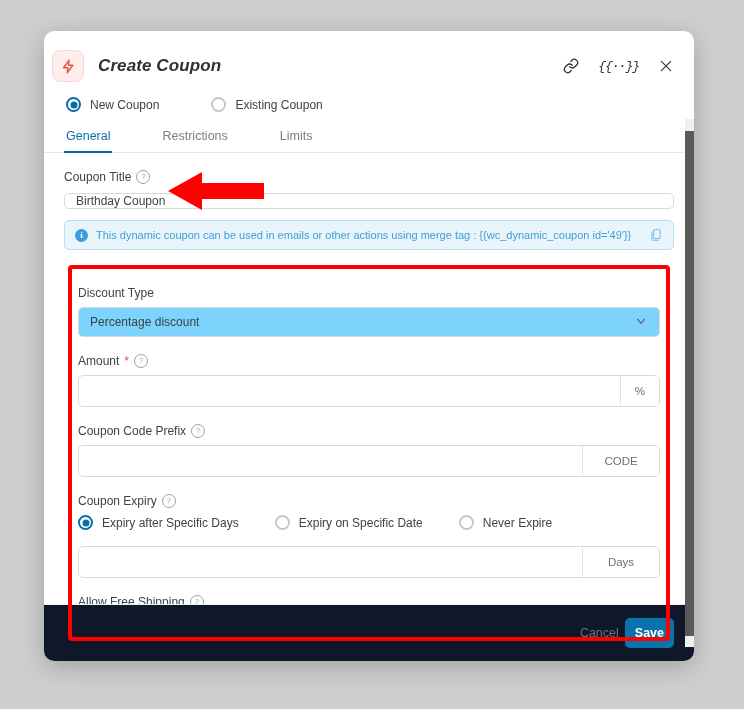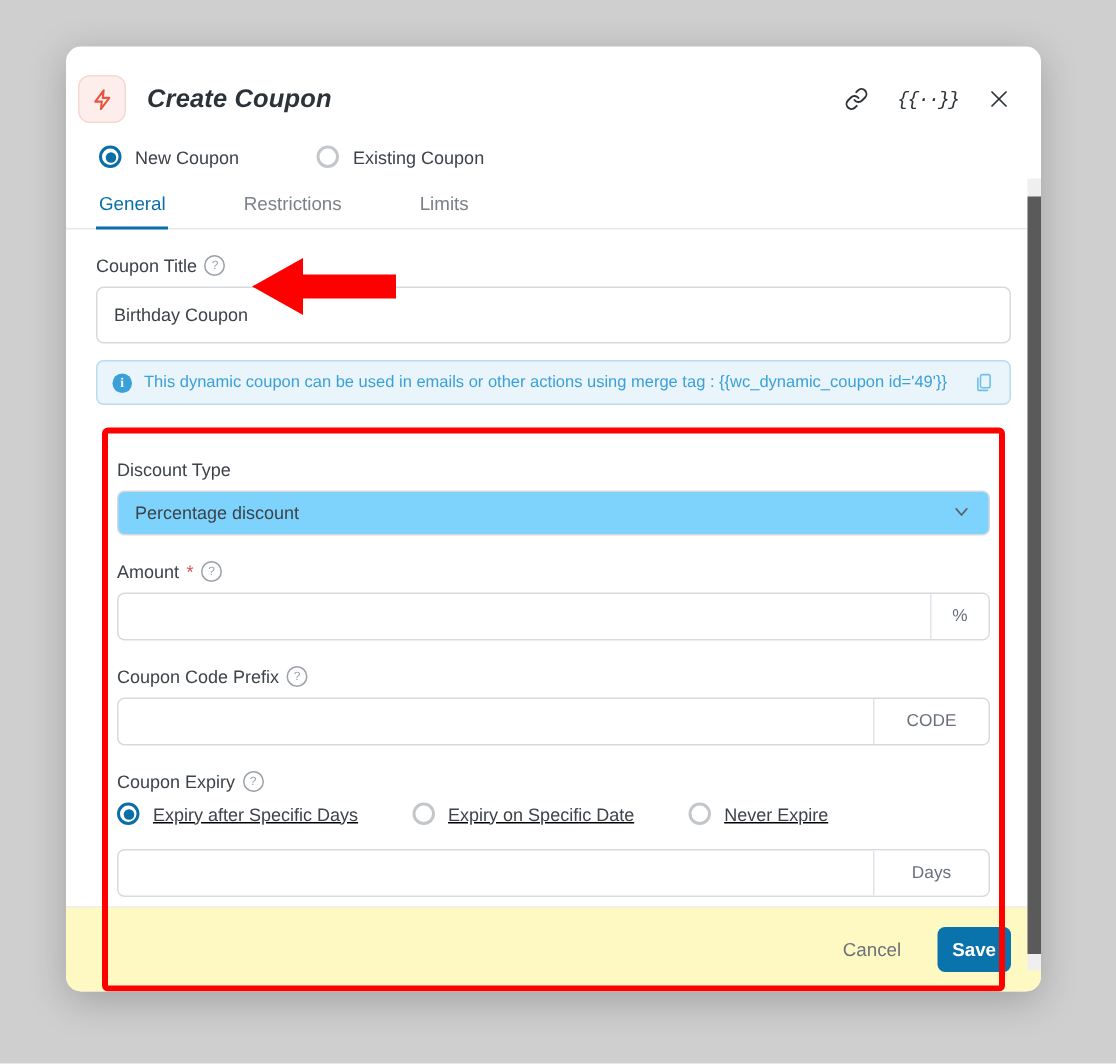--- a/index.html
+++ b/index.html
@@ -164,21 +164,21 @@
     border-radius: 50%;
     border: 1px solid #9aa1a8;
     color: #9aa1a8;
     font-size: 8px;
     line-height: 1;
     cursor: pointer;
   }
 
   .text-input {
     width: 100%;
-    height: 38px;
+    height: 16px;
     box-sizing: border-box;
     border: 1px solid #d6dade;
     border-radius: 5px;
     background: #fff;
     font-size: 12px;
     color: #3c434a;
     padding: 0 11px;
     font-family: "Liberation Sans", sans-serif;
     outline: none;
   }
@@ -286,39 +286,37 @@
     color: #6b7season;
     color: #69707a;
     padding: 0 14px;
     background: #fff;
   }
   .input-suffix.wide { min-width: 48px; }
 
   .radio-row {
     display: flex;
     margin-top: 6px;
-    text-decoration: underline;
   }
   .radio-row .radio-item { margin-right: 36px; }
   .radio-row.tight .radio-item { margin-right: 22px; }
 
   
   .modal-footer {
     position: absolute;
     left: 0;
     right: 0;
     bottom: 0;
     height: 56px;
     border-top: 1px solid #eceef0;
     display: flex;
     align-items: center;
     justify-content: flex-end;
     padding-right: 20px;
-    gap: 18px;
-    background: #fef9c3;
+    background: #0f172a;
   }
   .btn-cancel {
     font-size: 12.5px;
     color: #6b7279;
     background: none;
     border: none;
     cursor: pointer;
     font-family: "Liberation Sans", sans-serif;
   }
   .btn-save {

